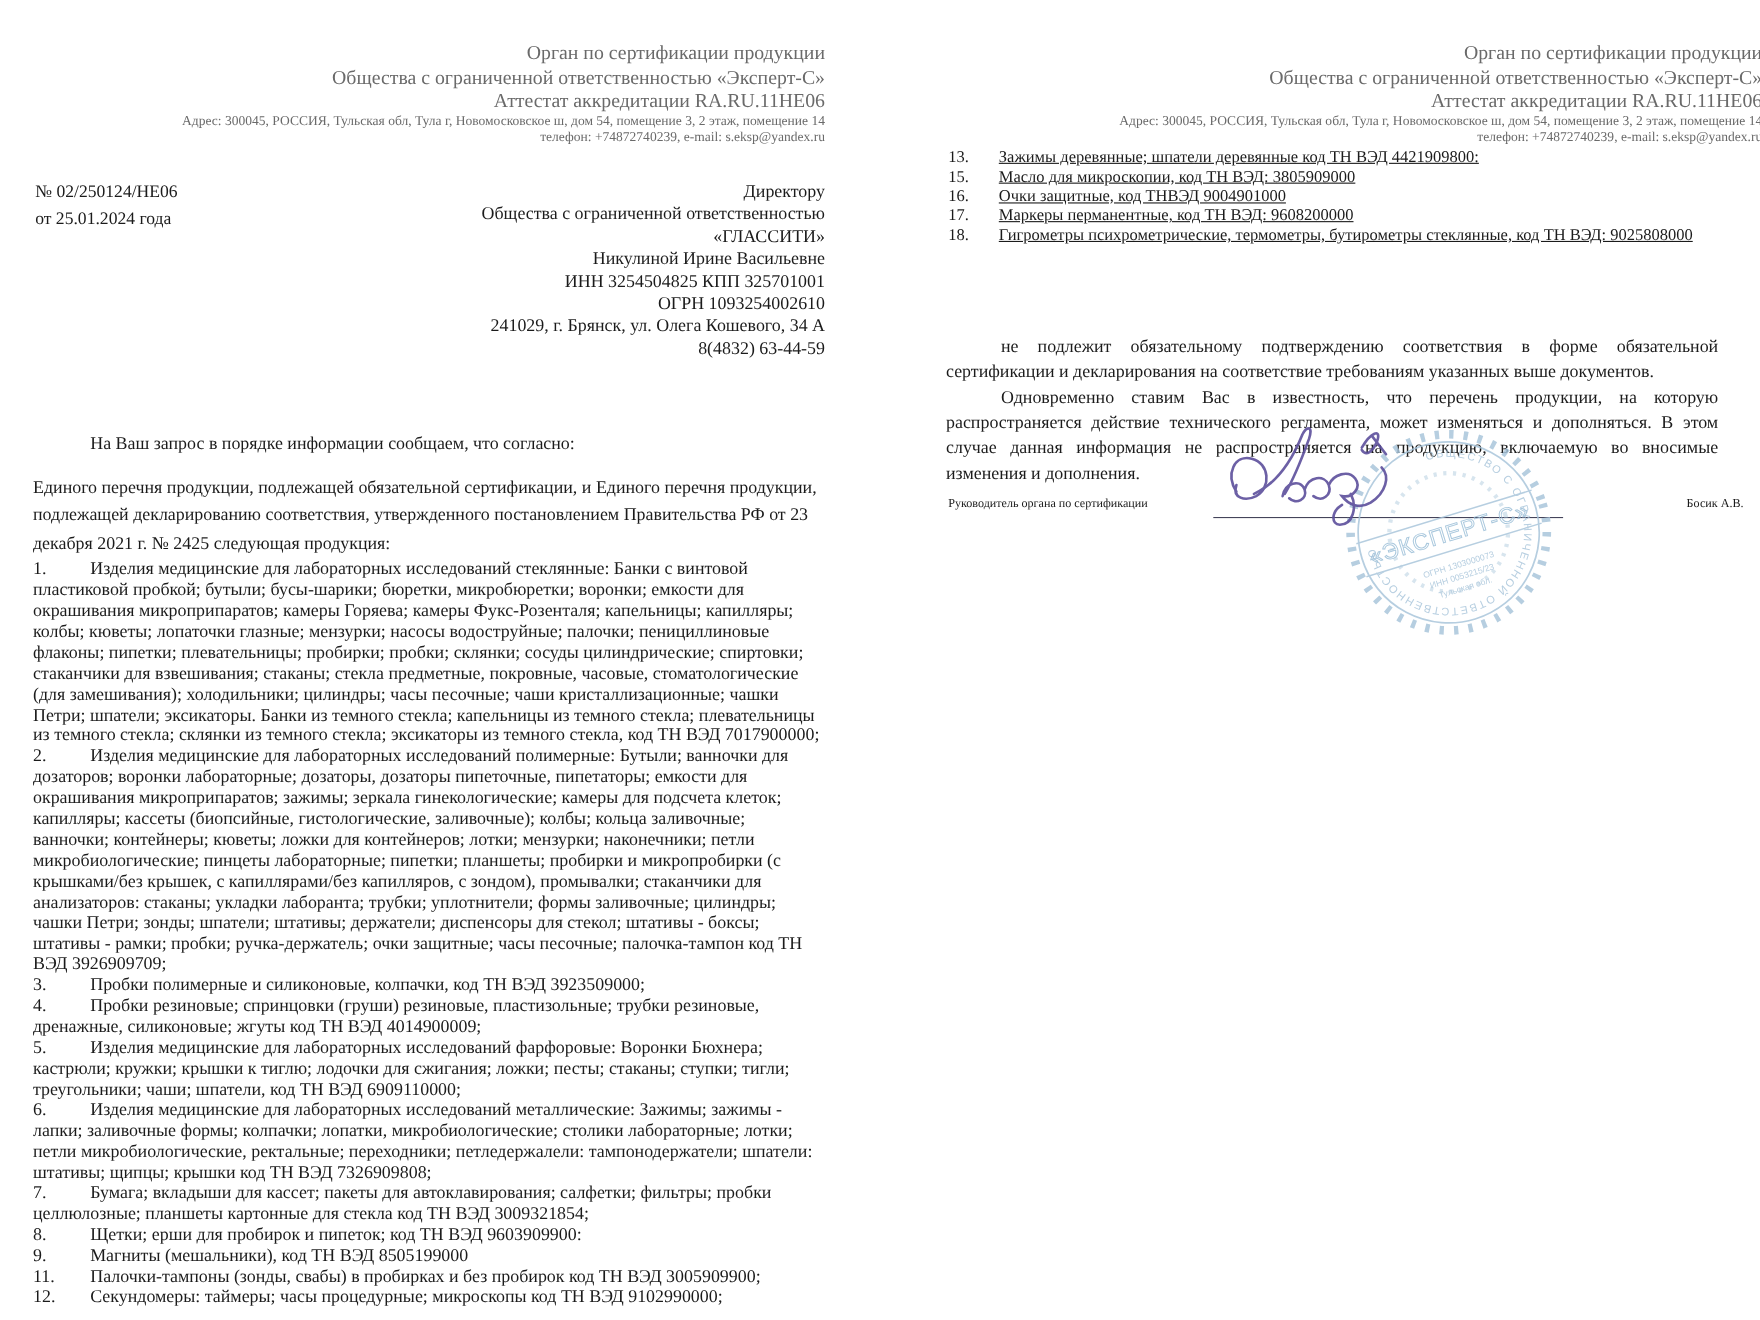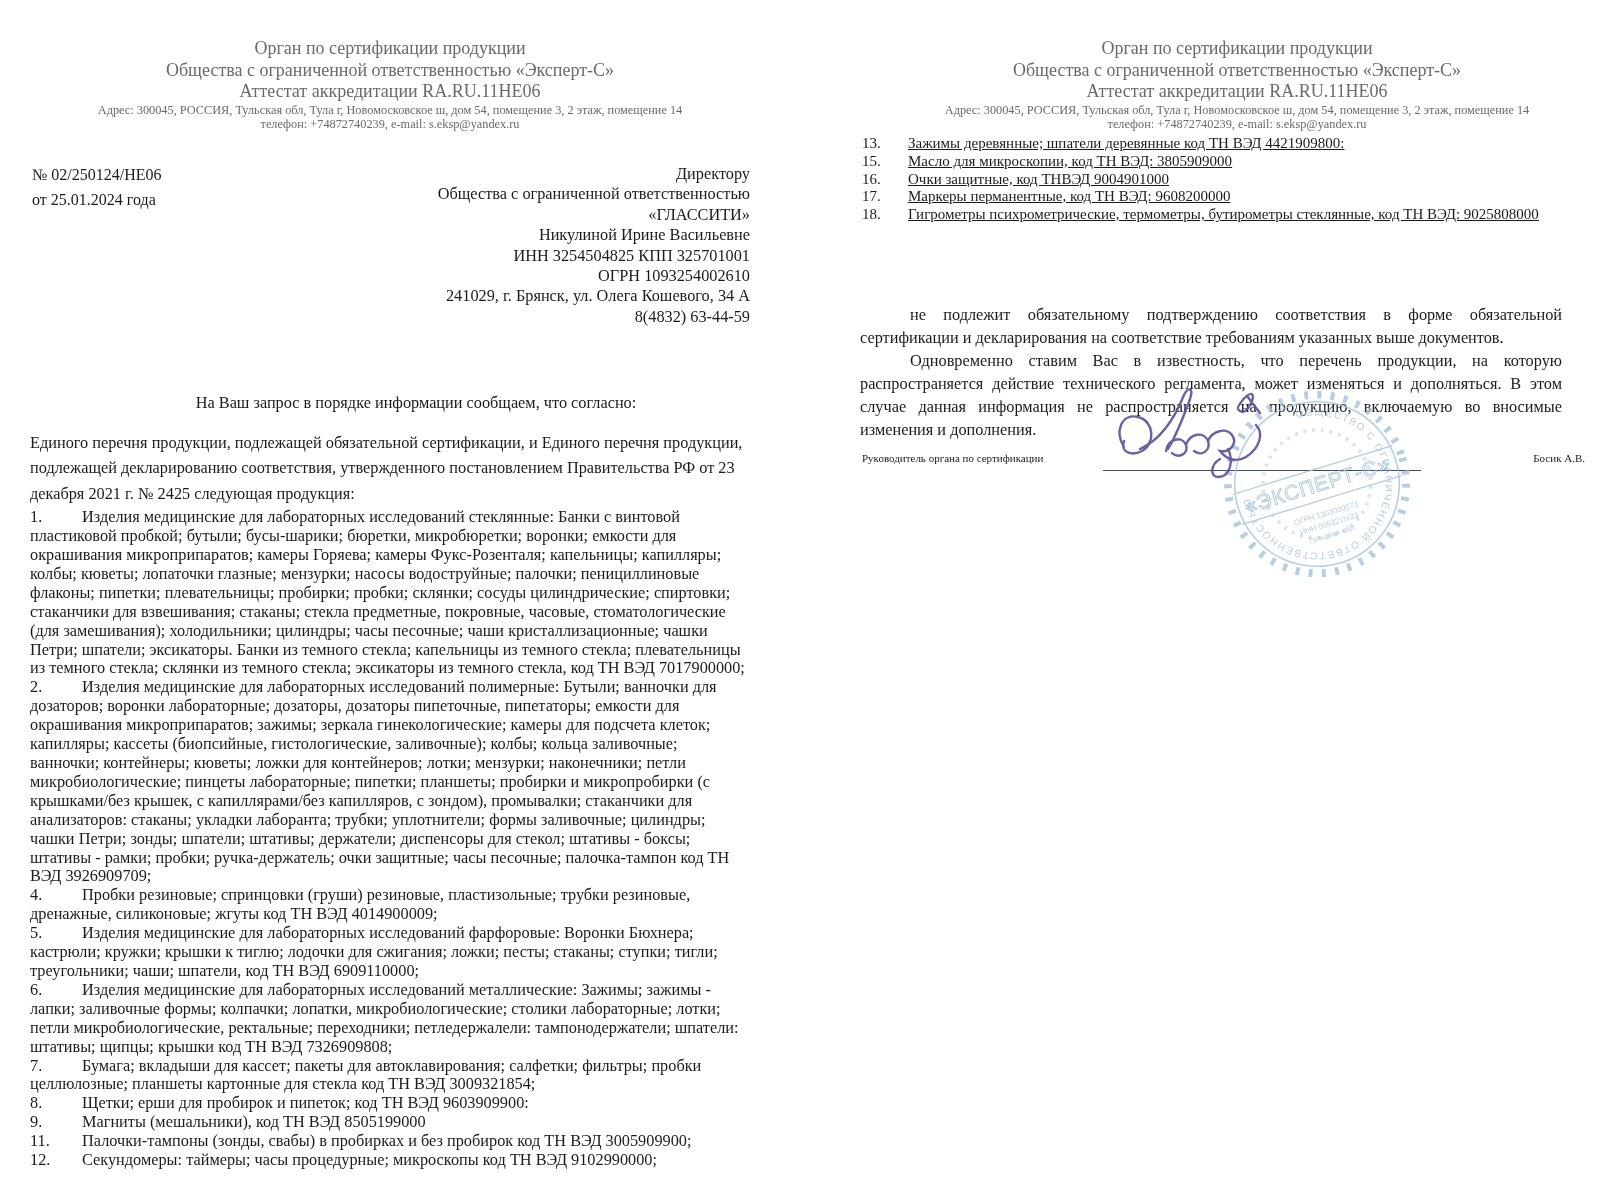--- a/index.html
+++ b/index.html
@@ -5,33 +5,33 @@
   html,body { margin:0; padding:0; background:#ffffff; }
   .sheet {
     position:relative; width:1600px; height:1200px; background:#ffffff;
     font-family:"Liberation Serif", serif; color:#1b1b1b; overflow:hidden;
   }
   .page { position:absolute; top:0; height:1200px; }
   .page-left  { left:30px;  width:720px; }
   .page-right { left:860px; width:730px; }
 
   
-  .doc-header { position:absolute; top:38px; left:0; right:0; text-align:center; color:#6a6a6a; }
+  .doc-header { position:absolute; top:38px; left:0; right:0; text-align:right; color:#6a6a6a; }
   .page-right .doc-header { left:12px; right:-12px; }
   .doc-header .t { font-size:18px;   line-height:21.5px; }
   .doc-header .s { font-size:12.3px; line-height:14.5px; }
 
   
   .ref { position:absolute; top:162px; left:2px; font-size:16px; line-height:25px; }
   .addressee { position:absolute; top:164px; right:0; text-align:right; font-size:16.3px; line-height:20.4px; }
 
   
   .body1 { position:absolute; top:390px; left:0; width:720px; font-size:16.3px; line-height:18.9px; }
   .body1 p { margin:0; }
-  .p-intro { line-height:25px; margin:0 0 15px !important; text-indent:52px;text-align:center; }
+  .p-intro { line-height:25px; margin:0 0 15px !important; text-indent:52px; }
   .p-list-intro { line-height:25.4px; margin:0 0 2px !important; }
   .item .num { display:inline-block; width:52px; }
 
   
   .items2 { position:absolute; top:135px; left:2px; width:710px; font-size:15px; line-height:17.8px; }
   .items2 p { margin:0;text-decoration:underline; }
   .items2 .num { display:inline-block; width:46px; }
 
   .paras { position:absolute; top:303px; left:0; width:702px; font-size:16.3px; line-height:23px; text-align:justify; }
   .paras p { margin:0; text-indent:50px; }
@@ -77,20 +77,21 @@
       <div>241029, г. Брянск, ул. Олега Кошевого, 34 А</div>
       <div>8(4832) 63-44-59</div>
     </div>
 
     <div class="body1">
       <p class="p-intro">На Ваш запрос в порядке информации сообщаем, что согласно:</p>
       <p class="p-list-intro">Единого перечня продукции, подлежащей обязательной сертификации, и Единого перечня продукции, подлежащей декларированию соответствия, утвержденного постановлением Правительства РФ от 23 декабря 2021 г. № 2425 следующая продукция:</p>
 
       <p class="item"><span class="num">1.</span><span>Изделия медицинские для лабораторных исследований стеклянные: Банки с винтовой пластиковой пробкой; бутыли; бусы-шарики; бюретки, микробюретки; воронки; емкости для окрашивания микроприпаратов; камеры Горяева; камеры Фукс-Розенталя; капельницы; капилляры; колбы; кюветы; лопаточки глазные; мензурки; насосы водоструйные; палочки; пенициллиновые флаконы; пипетки; плевательницы; пробирки; пробки; склянки; сосуды цилиндрические; спиртовки; стаканчики для взвешивания; стаканы; стекла предметные, покровные, часовые, стоматологические (для замешивания); холодильники; цилиндры; часы песочные; чаши кристаллизационные; чашки Петри; шпатели; эксикаторы. Банки из темного стекла; капельницы из темного стекла; плевательницы из темного стекла; склянки из темного стекла; эксикаторы из темного стекла, код ТН ВЭД 7017900000;</span></p>
       <p class="item"><span class="num">2.</span><span>Изделия медицинские для лабораторных исследований полимерные: Бутыли; ванночки для дозаторов; воронки лабораторные; дозаторы, дозаторы пипеточные, пипетаторы; емкости для окрашивания микроприпаратов; зажимы; зеркала гинекологические; камеры для подсчета клеток; капилляры; кассеты (биопсийные, гистологические, заливочные); колбы; кольца заливочные; ванночки; контейнеры; кюветы; ложки для контейнеров; лотки; мензурки; наконечники; петли микробиологические; пинцеты лабораторные; пипетки; планшеты; пробирки и микропробирки (с крышками/без крышек, с капиллярами/без капилляров, с зондом), промывалки; стаканчики для анализаторов: стаканы; укладки лаборанта; трубки; уплотнители; формы заливочные; цилиндры; чашки Петри; зонды; шпатели; штативы; держатели; диспенсоры для стекол; штативы - боксы; штативы - рамки; пробки; ручка-держатель; очки защитные; часы песочные; палочка-тампон код ТН ВЭД 3926909709;</span></p>
+      <p class="item"><span class="num">3.</span><span>Пробки полимерные и силиконовые, колпачки, код ТН ВЭД 3923509000;</span></p>
       <p class="item"><span class="num">4.</span><span>Пробки резиновые; спринцовки (груши) резиновые, пластизольные; трубки резиновые, дренажные, силиконовые; жгуты код ТН ВЭД 4014900009;</span></p>
       <p class="item"><span class="num">5.</span><span>Изделия медицинские для лабораторных исследований фарфоровые: Воронки Бюхнера; кастрюли; кружки; крышки к тиглю; лодочки для сжигания; ложки; песты; стаканы; ступки; тигли; треугольники; чаши; шпатели, код ТН ВЭД 6909110000;</span></p>
       <p class="item"><span class="num">6.</span><span>Изделия медицинские для лабораторных исследований металлические: Зажимы; зажимы - лапки; заливочные формы; колпачки; лопатки, микробиологические; столики лабораторные; лотки; петли микробиологические, ректальные; переходники; петледержалели: тампонодержатели; шпатели: штативы; щипцы; крышки код ТН ВЭД 7326909808;</span></p>
       <p class="item"><span class="num">7.</span><span>Бумага; вкладыши для кассет; пакеты для автоклавирования; салфетки; фильтры; пробки целлюлозные; планшеты картонные для стекла код ТН ВЭД 3009321854;</span></p>
       <p class="item"><span class="num">8.</span><span>Щетки; ерши для пробирок и пипеток; код ТН ВЭД 9603909900:</span></p>
       <p class="item"><span class="num">9.</span><span>Магниты (мешальники), код ТН ВЭД 8505199000</span></p>
       <p class="item"><span class="num">11.</span><span>Палочки-тампоны (зонды, свабы) в пробирках и без пробирок код ТН ВЭД 3005909900;</span></p>
       <p class="item"><span class="num">12.</span><span>Секундомеры: таймеры; часы процедурные; микроскопы код ТН ВЭД 9102990000;</span></p>
     </div>
   </section>

